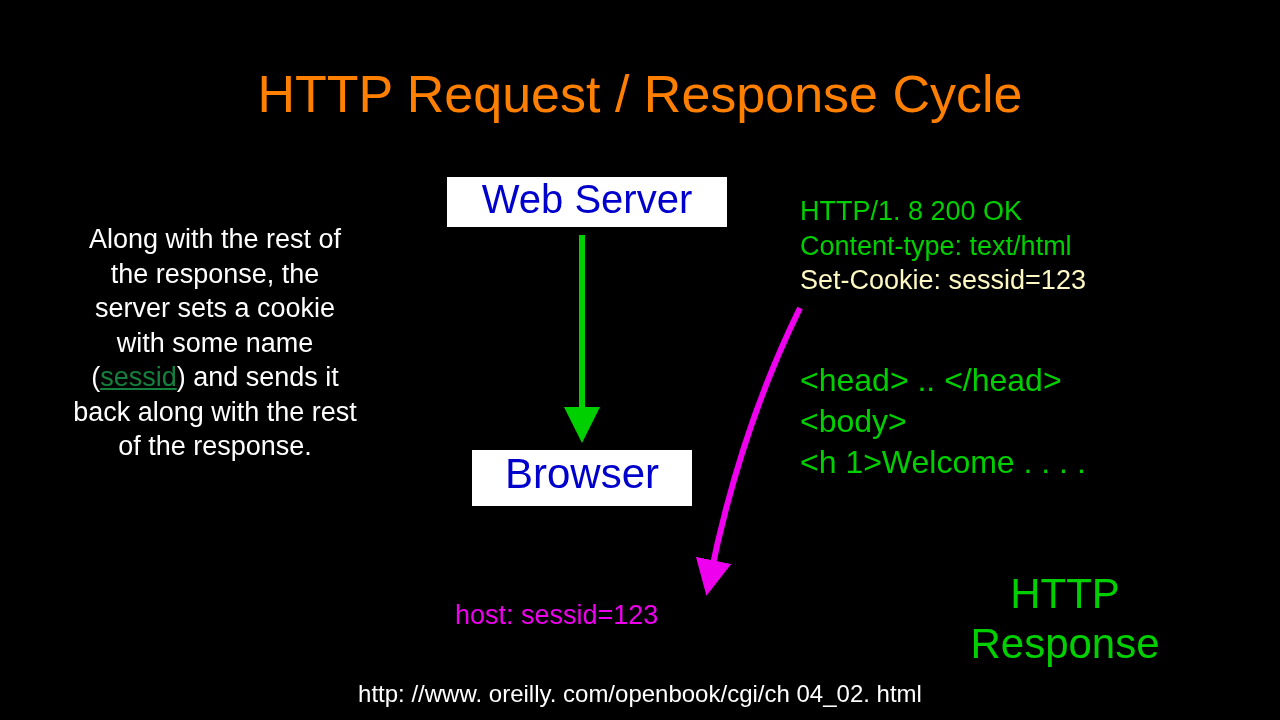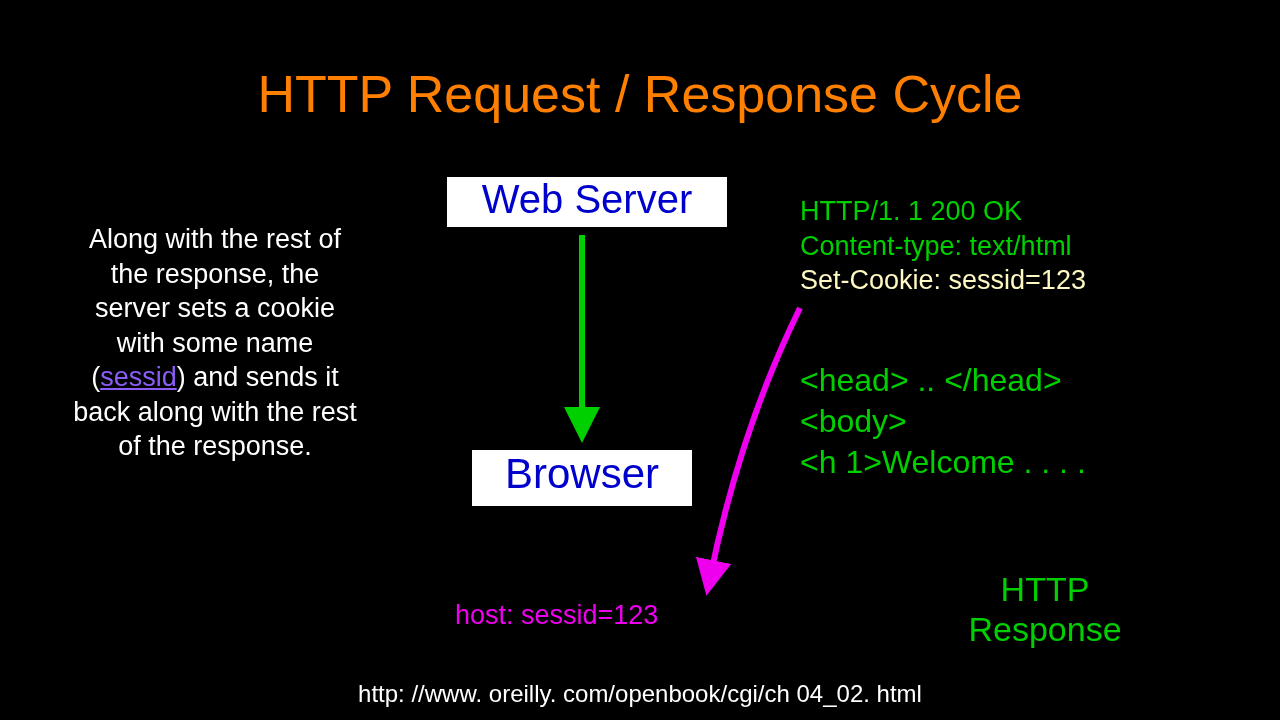--- a/index.html
+++ b/index.html
@@ -30,21 +30,21 @@
     position: absolute;
     left: 70px;
     top: 222px;
     width: 290px;
     color: #fff;
     font-size: 27px;
     line-height: 1.28;
     text-align: center;
   }
   .desc .sessid {
-    color: #8b5cf6;
+    color: #15803d;
     text-decoration: underline;
   }
   .box {
     position: absolute;
     background: #fff;
     color: #0000cc;
     border: 2px solid #000;
     text-align: center;
     display: flex;
     align-items: flex-start;
@@ -83,25 +83,25 @@
   }
   .cookie-store {
     position: absolute;
     left: 455px;
     top: 600px;
     color: #ee00ee;
     font-size: 27px;
   }
   .http-response-label {
     position: absolute;
-    left: 920px;
+    left: 940px;
     top: 569px;
     width: 250px;
     color: #00d000;
-    font-size: 34px;
+    font-size: 42px;
     text-align: center;
     line-height: 1.18;
   }
   .footer-url {
     position: absolute;
     left: 0;
     width: 100%;
     top: 680px;
     text-align: center;
     color: #fff;
@@ -129,21 +129,21 @@
 
   <div class="box box-server">
     <span>Web Server</span>
   </div>
 
   <div class="box box-browser">
     <span>Browser</span>
   </div>
 
   <div class="response-headers">
-    <div>HTTP/1. 1 200 OK</div>
+    <div>HTTP/1. 8 200 OK</div>
     <div>Content-type: text/html</div>
     <div class="cookie-line">Set-Cookie: sessid=123</div>
   </div>
 
   <div class="response-body">
     <div>&lt;head&gt; .. &lt;/head&gt;</div>
     <div>&lt;body&gt;</div>
     <div>&lt;h 1&gt;Welcome . . . .</div>
   </div>
 

